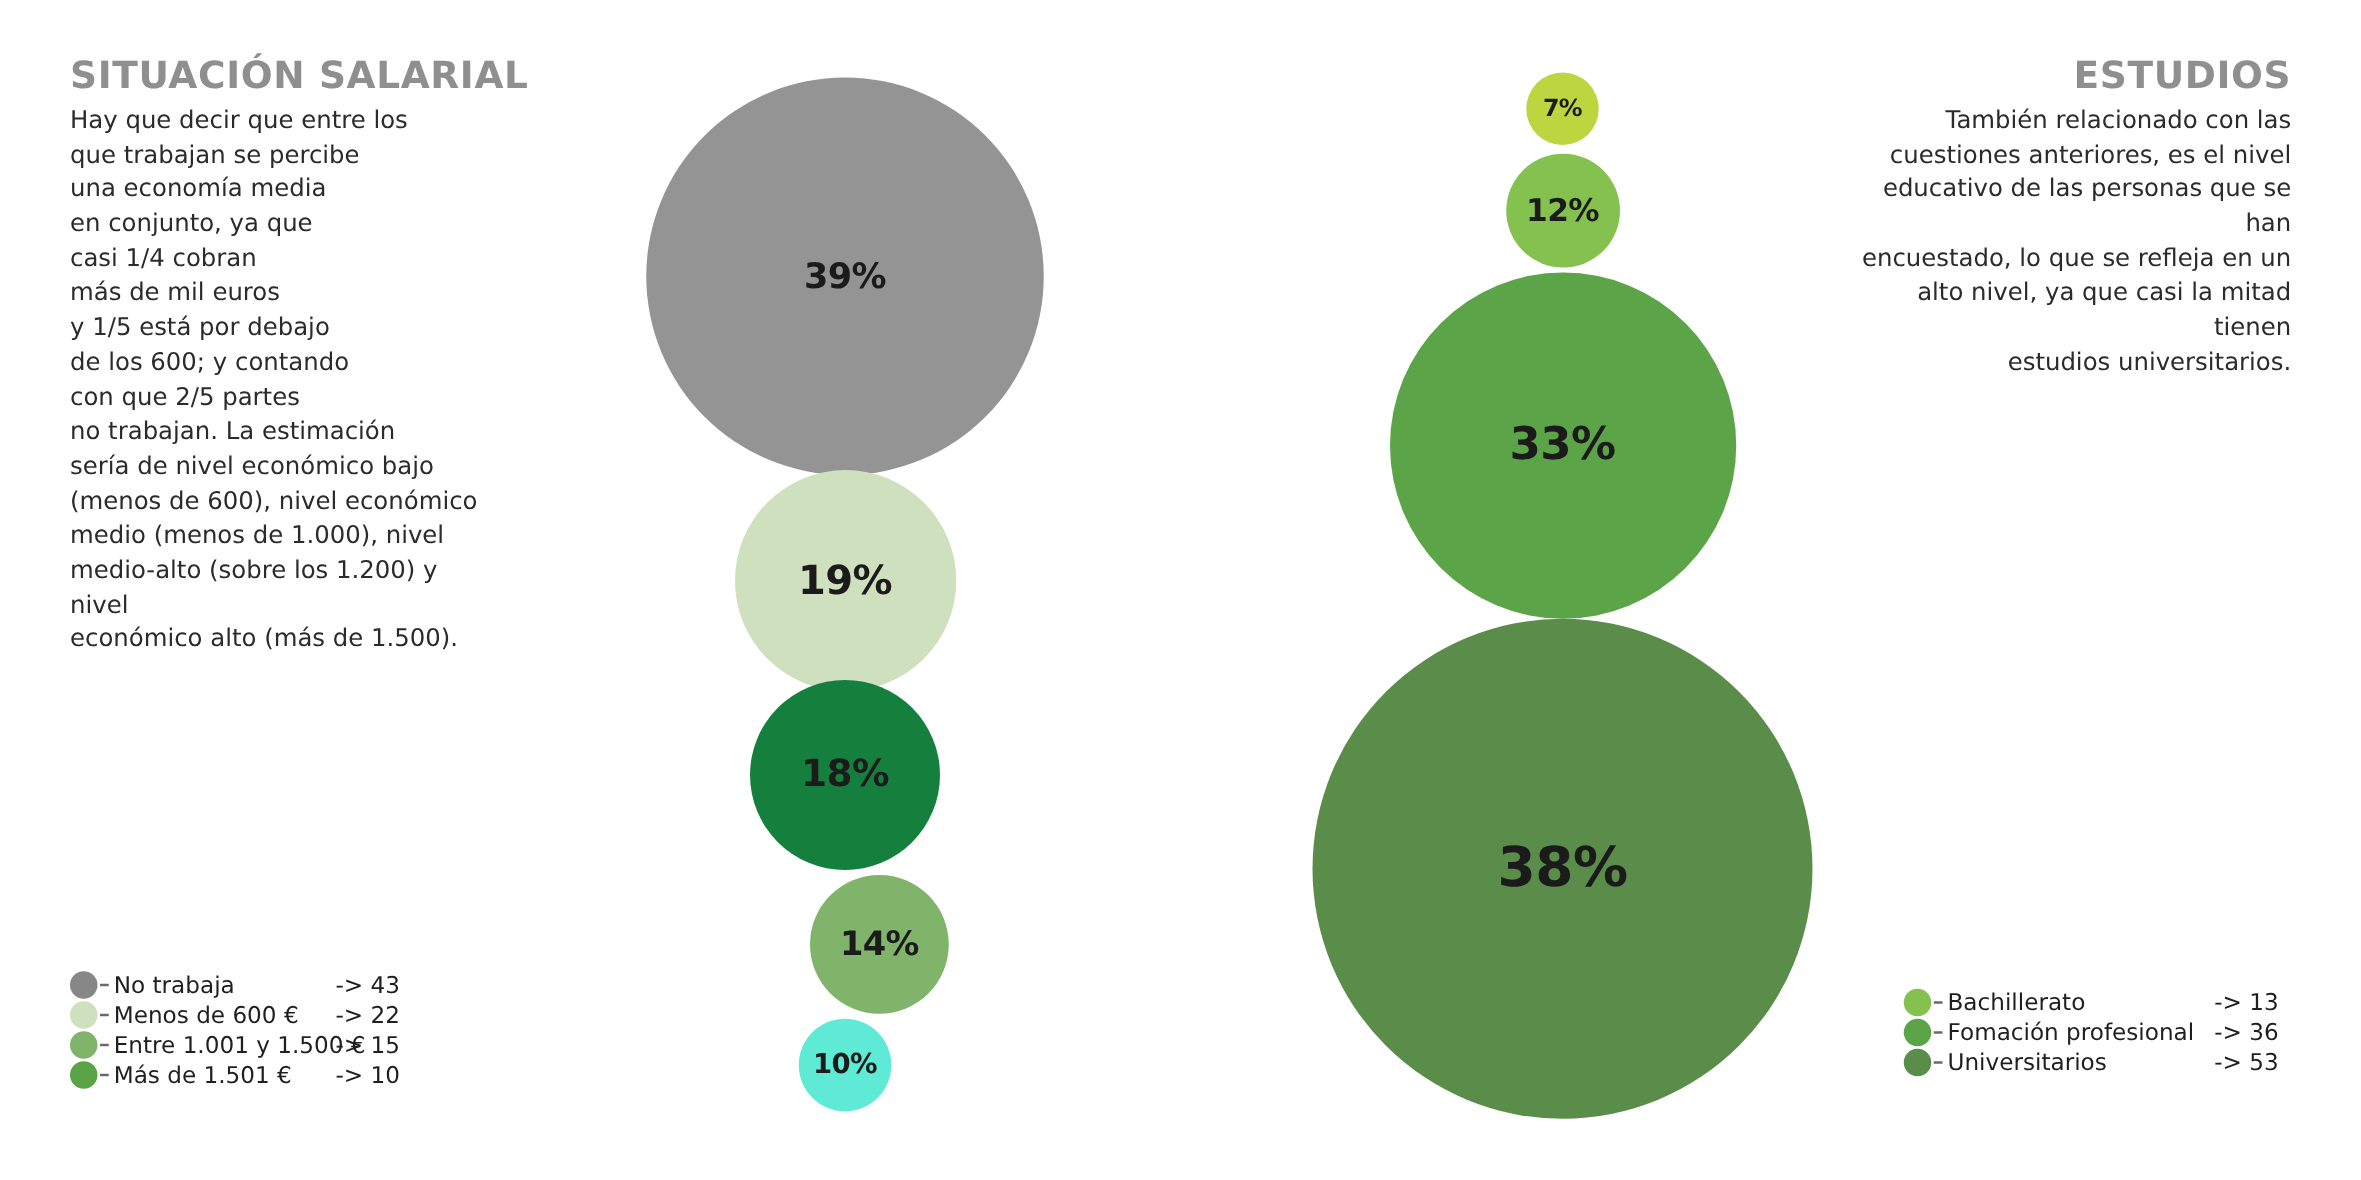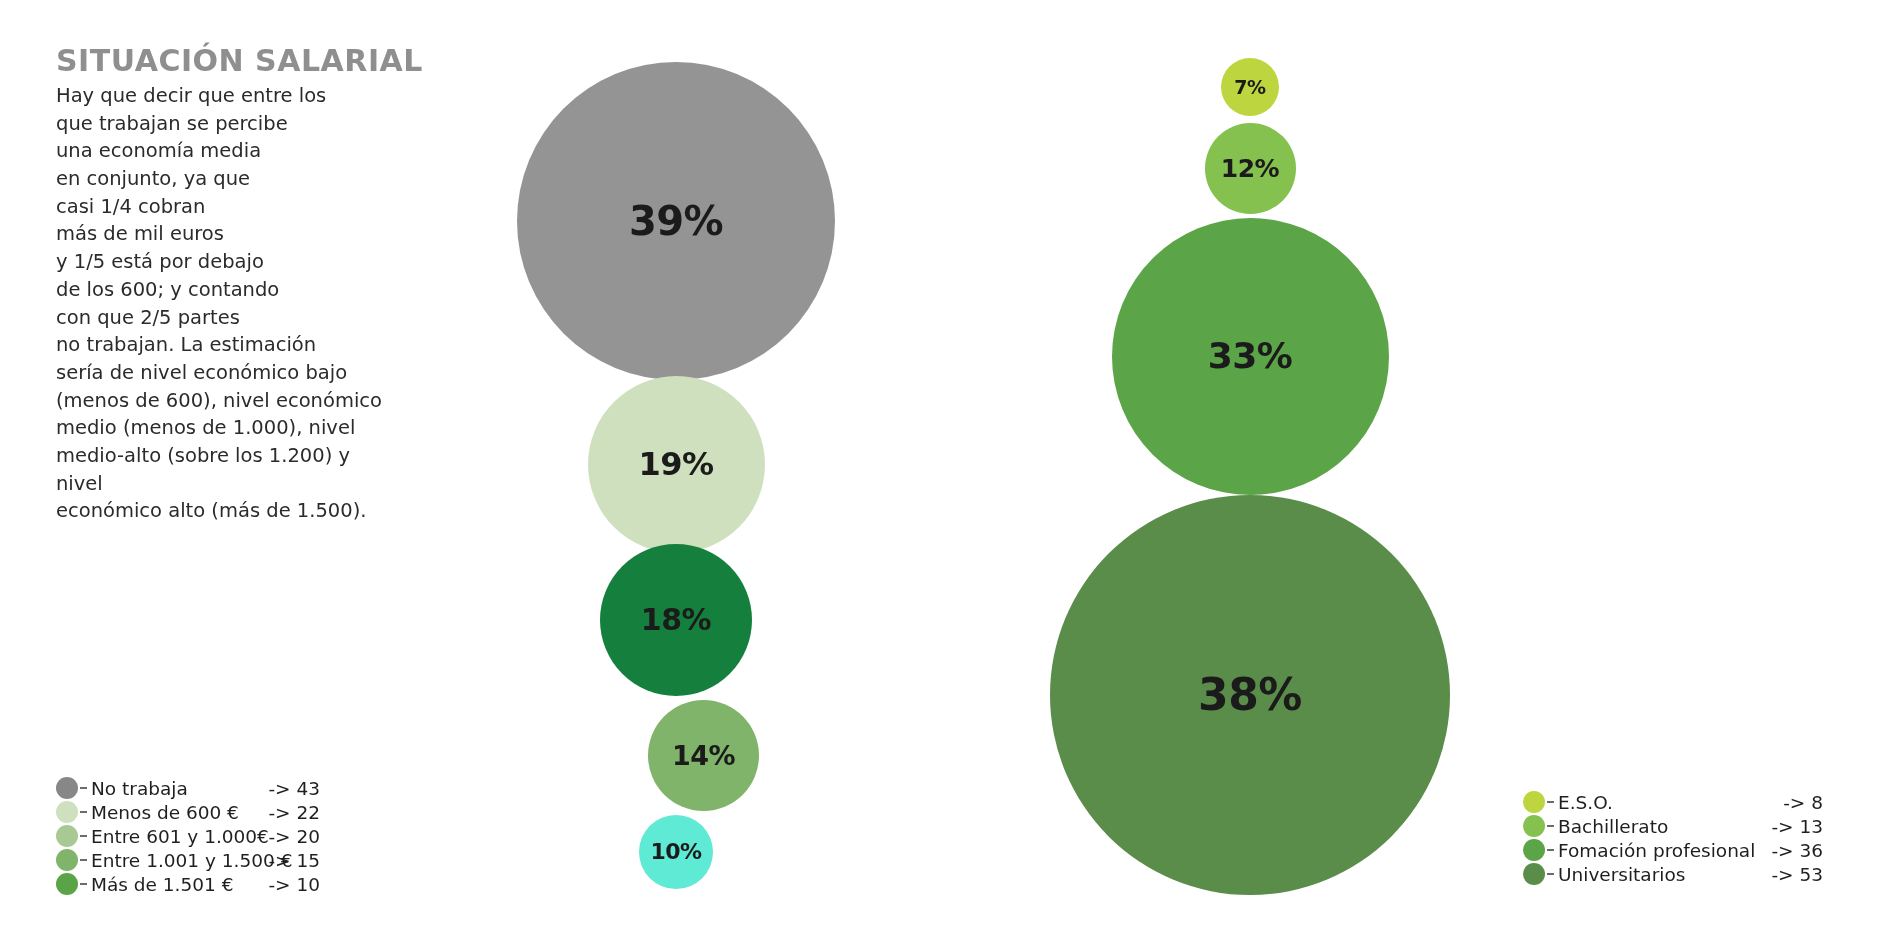--- a/index.html
+++ b/index.html
@@ -120,24 +120,33 @@
 de los 600; y contando
 con que 2/5 partes
 no trabajan. La estimación
 sería de nivel económico bajo
 (menos de 600), nivel económico
 medio (menos de 1.000), nivel
 medio-alto (sobre los 1.200) y nivel
 económico alto (más de 1.500).</p>
   </div>
 
+  <div class="panel panel-right">
+    <h1 class="panel-title">ESTUDIOS</h1>
+    <p class="panel-body">También relacionado con las
+cuestiones anteriores, es el nivel
+educativo de las personas que se han
+encuestado, lo que se refleja en un
+alto nivel, ya que casi la mitad tienen
+estudios universitarios.</p>
+  </div>
 
   <div class="bubble-col" id="bubbles-salary">
       <div class="bubble" style="left: 517px; top: 62px; width: 318px; height: 318px; background: rgb(148, 148, 148);">
-        <span class="bubble-label" style="font-size: 40px; text-align: right;">39%</span>
+        <span class="bubble-label" style="font-size: 28px; text-align: right;">39%</span>
       </div>
       <div class="bubble" style="left: 587.5px; top: 375.5px; width: 177px; height: 177px; background: rgb(207, 224, 191);">
         <span class="bubble-label" style="font-size: 32px;">19%</span>
       </div>
       <div class="bubble" style="left: 600px; top: 544px; width: 152px; height: 152px; background: #15803d;">
         <span class="bubble-label" style="font-size: 30px;">18%</span>
       </div>
       <div class="bubble" style="left: 648px; top: 699.5px; width: 111px; height: 111px; background: rgb(129, 180, 107);">
         <span class="bubble-label" style="font-size: 27px;">14%</span>
       </div>
@@ -167,47 +176,35 @@
         <span class="legend-label">No trabaja</span>
         <span class="legend-value">-&gt; 43</span>
       </div>
       <div class="legend-row">
         <span class="legend-swatch" style="background: rgb(207, 224, 191);"></span>
         <span class="legend-dash"></span>
         <span class="legend-label">Menos de 600 €</span>
         <span class="legend-value">-&gt; 22</span>
       </div>
       <div class="legend-row">
-        <span class="legend-swatch" style="background: rgb(168, 201, 148);"></span>
-        <span class="legend-dash"></span>
-        <span class="legend-label">Entre 601 y 1.000€</span>
-        <span class="legend-value">-&gt; 20</span>
-      </div>
-      <div class="legend-row">
         <span class="legend-swatch" style="background: rgb(129, 180, 107);"></span>
         <span class="legend-dash"></span>
         <span class="legend-label">Entre 1.001 y 1.500 €</span>
         <span class="legend-value">-&gt; 15</span>
       </div>
       <div class="legend-row">
         <span class="legend-swatch" style="background: rgb(90, 163, 71);"></span>
         <span class="legend-dash"></span>
         <span class="legend-label">Más de 1.501 €</span>
         <span class="legend-value">-&gt; 10</span>
       </div>
     </div>
 
   <div class="legend legend-right" id="legend-right">
       <div class="legend-row">
-        <span class="legend-swatch" style="background: rgb(189, 214, 63);"></span>
-        <span class="legend-dash"></span>
-        <span class="legend-label">E.S.O.</span>
-        <span class="legend-value">-&gt; 8</span>
-      </div>
-      <div class="legend-row">
         <span class="legend-swatch" style="background: rgb(133, 193, 79);"></span>
         <span class="legend-dash"></span>
         <span class="legend-label">Bachillerato</span>
         <span class="legend-value">-&gt; 13</span>
       </div>
       <div class="legend-row">
         <span class="legend-swatch" style="background: rgb(91, 165, 72);"></span>
         <span class="legend-dash"></span>
         <span class="legend-label">Fomación profesional</span>
         <span class="legend-value">-&gt; 36</span>

